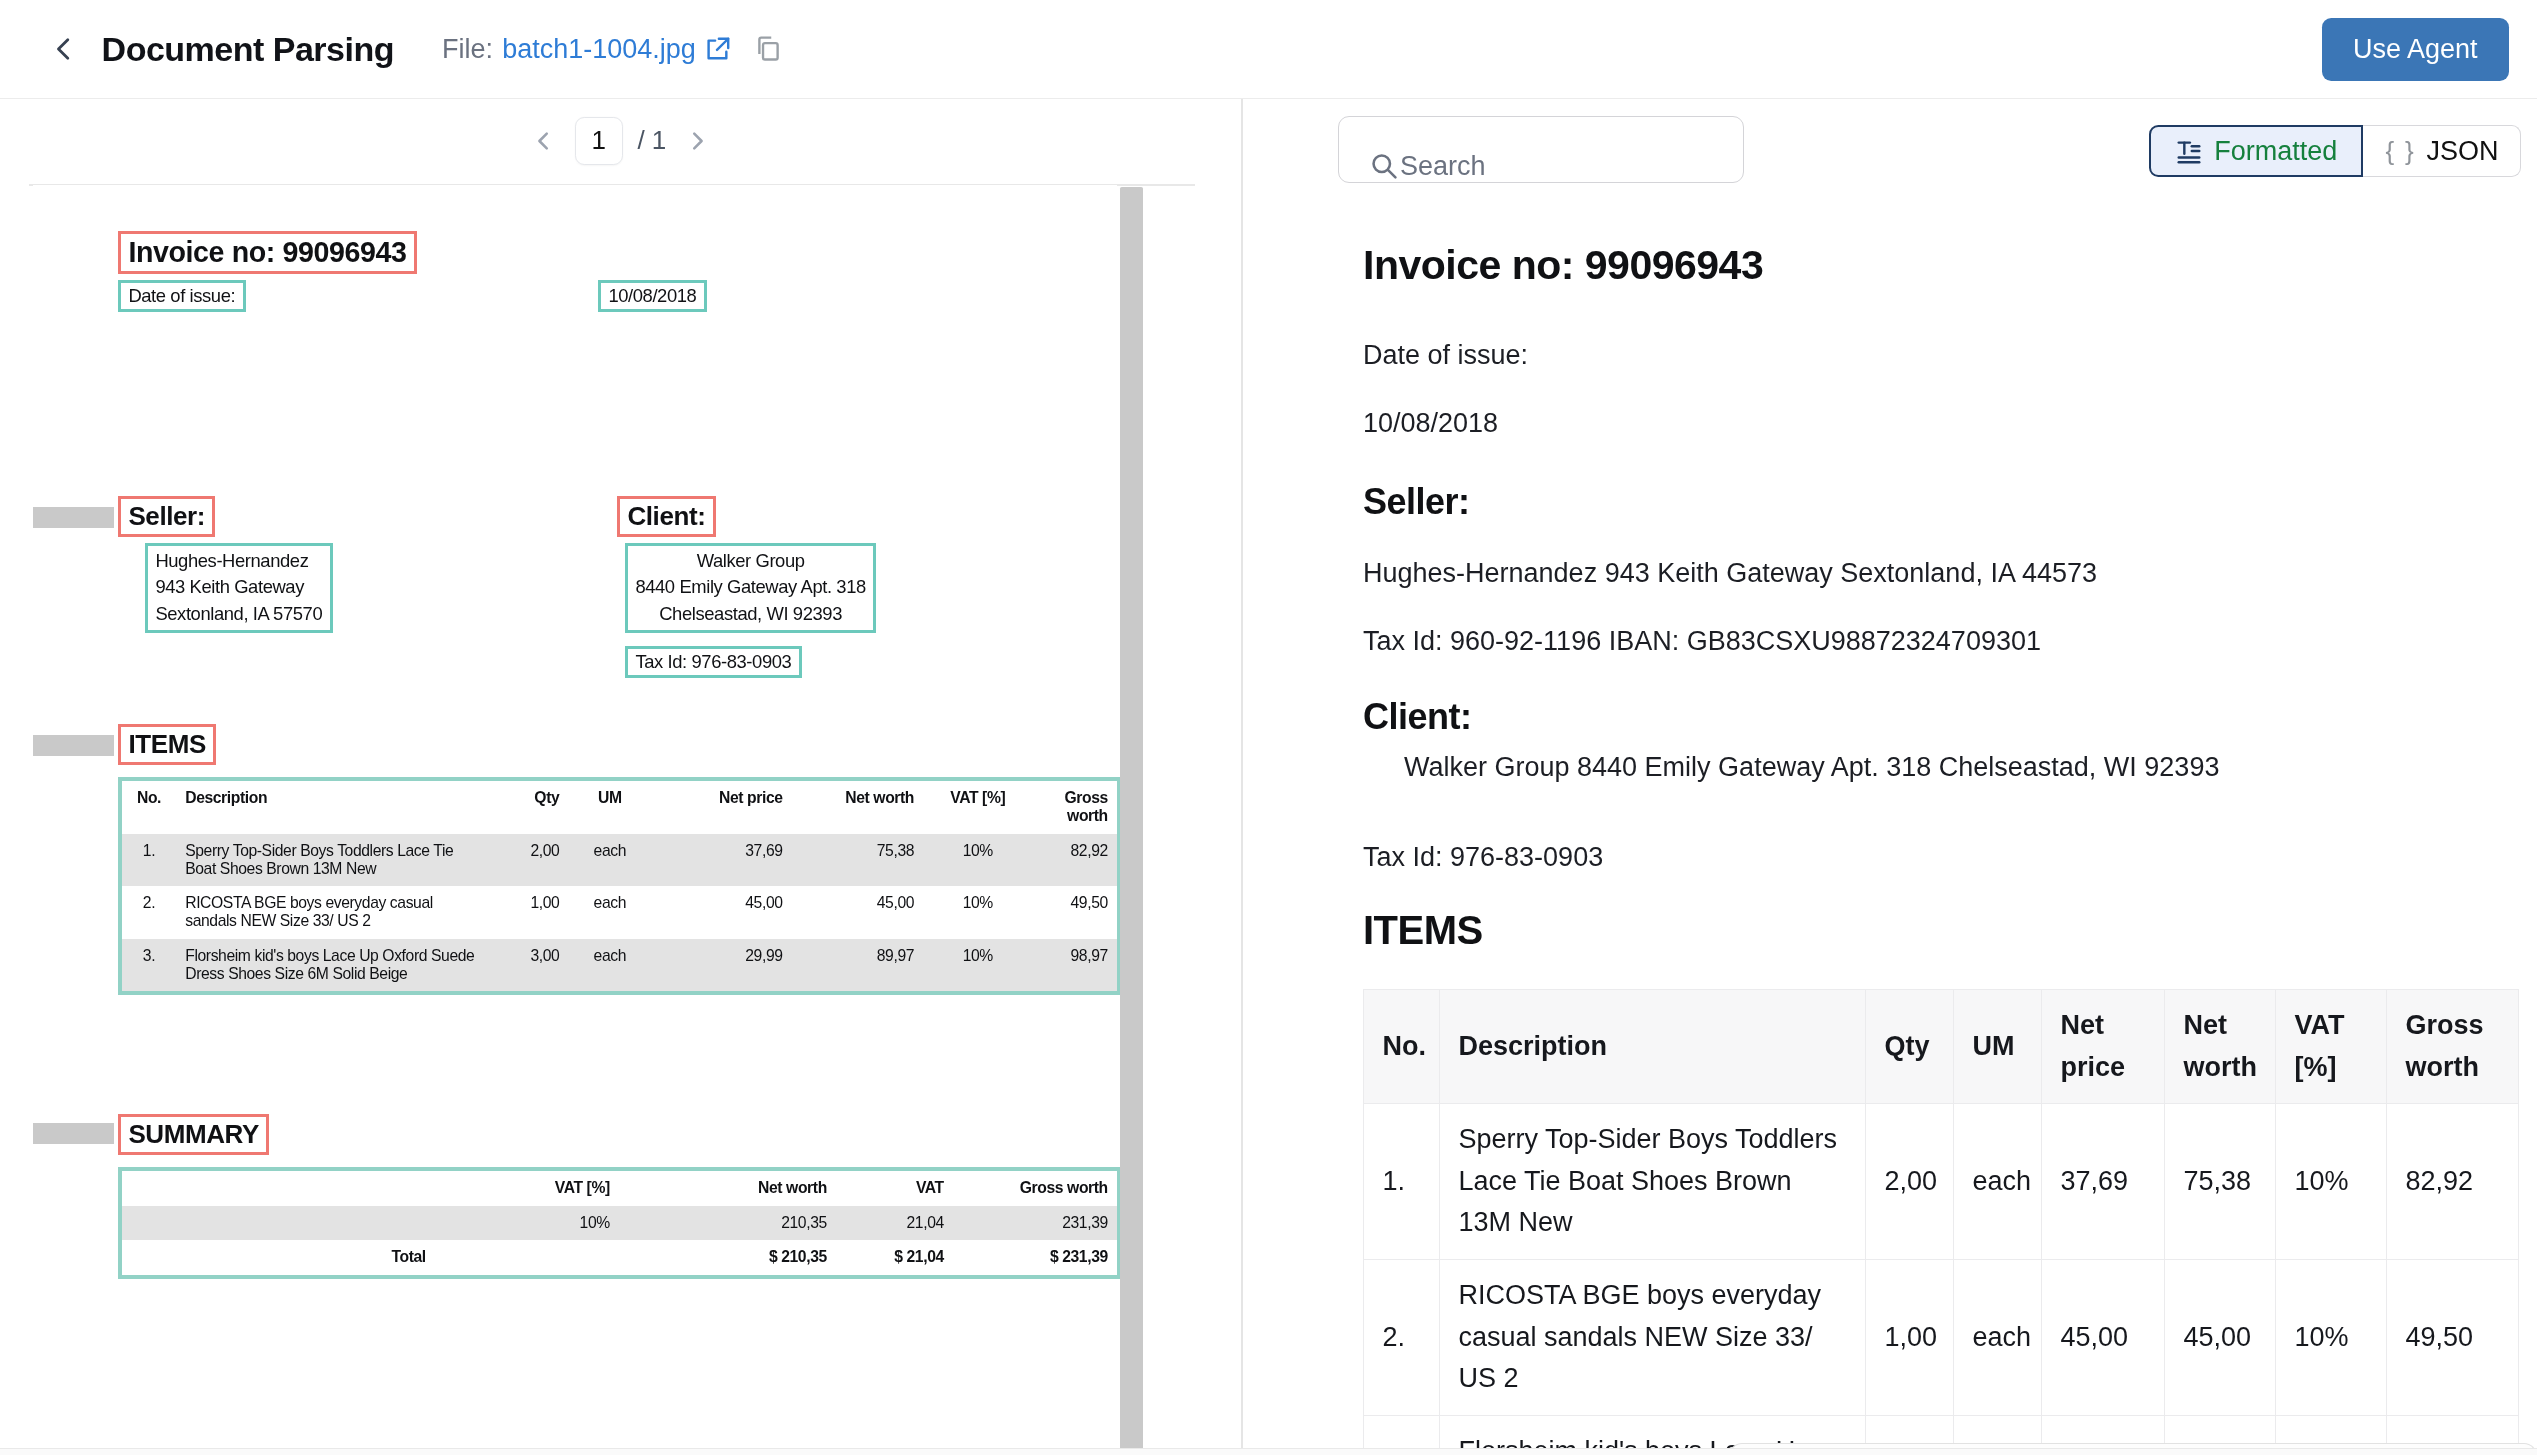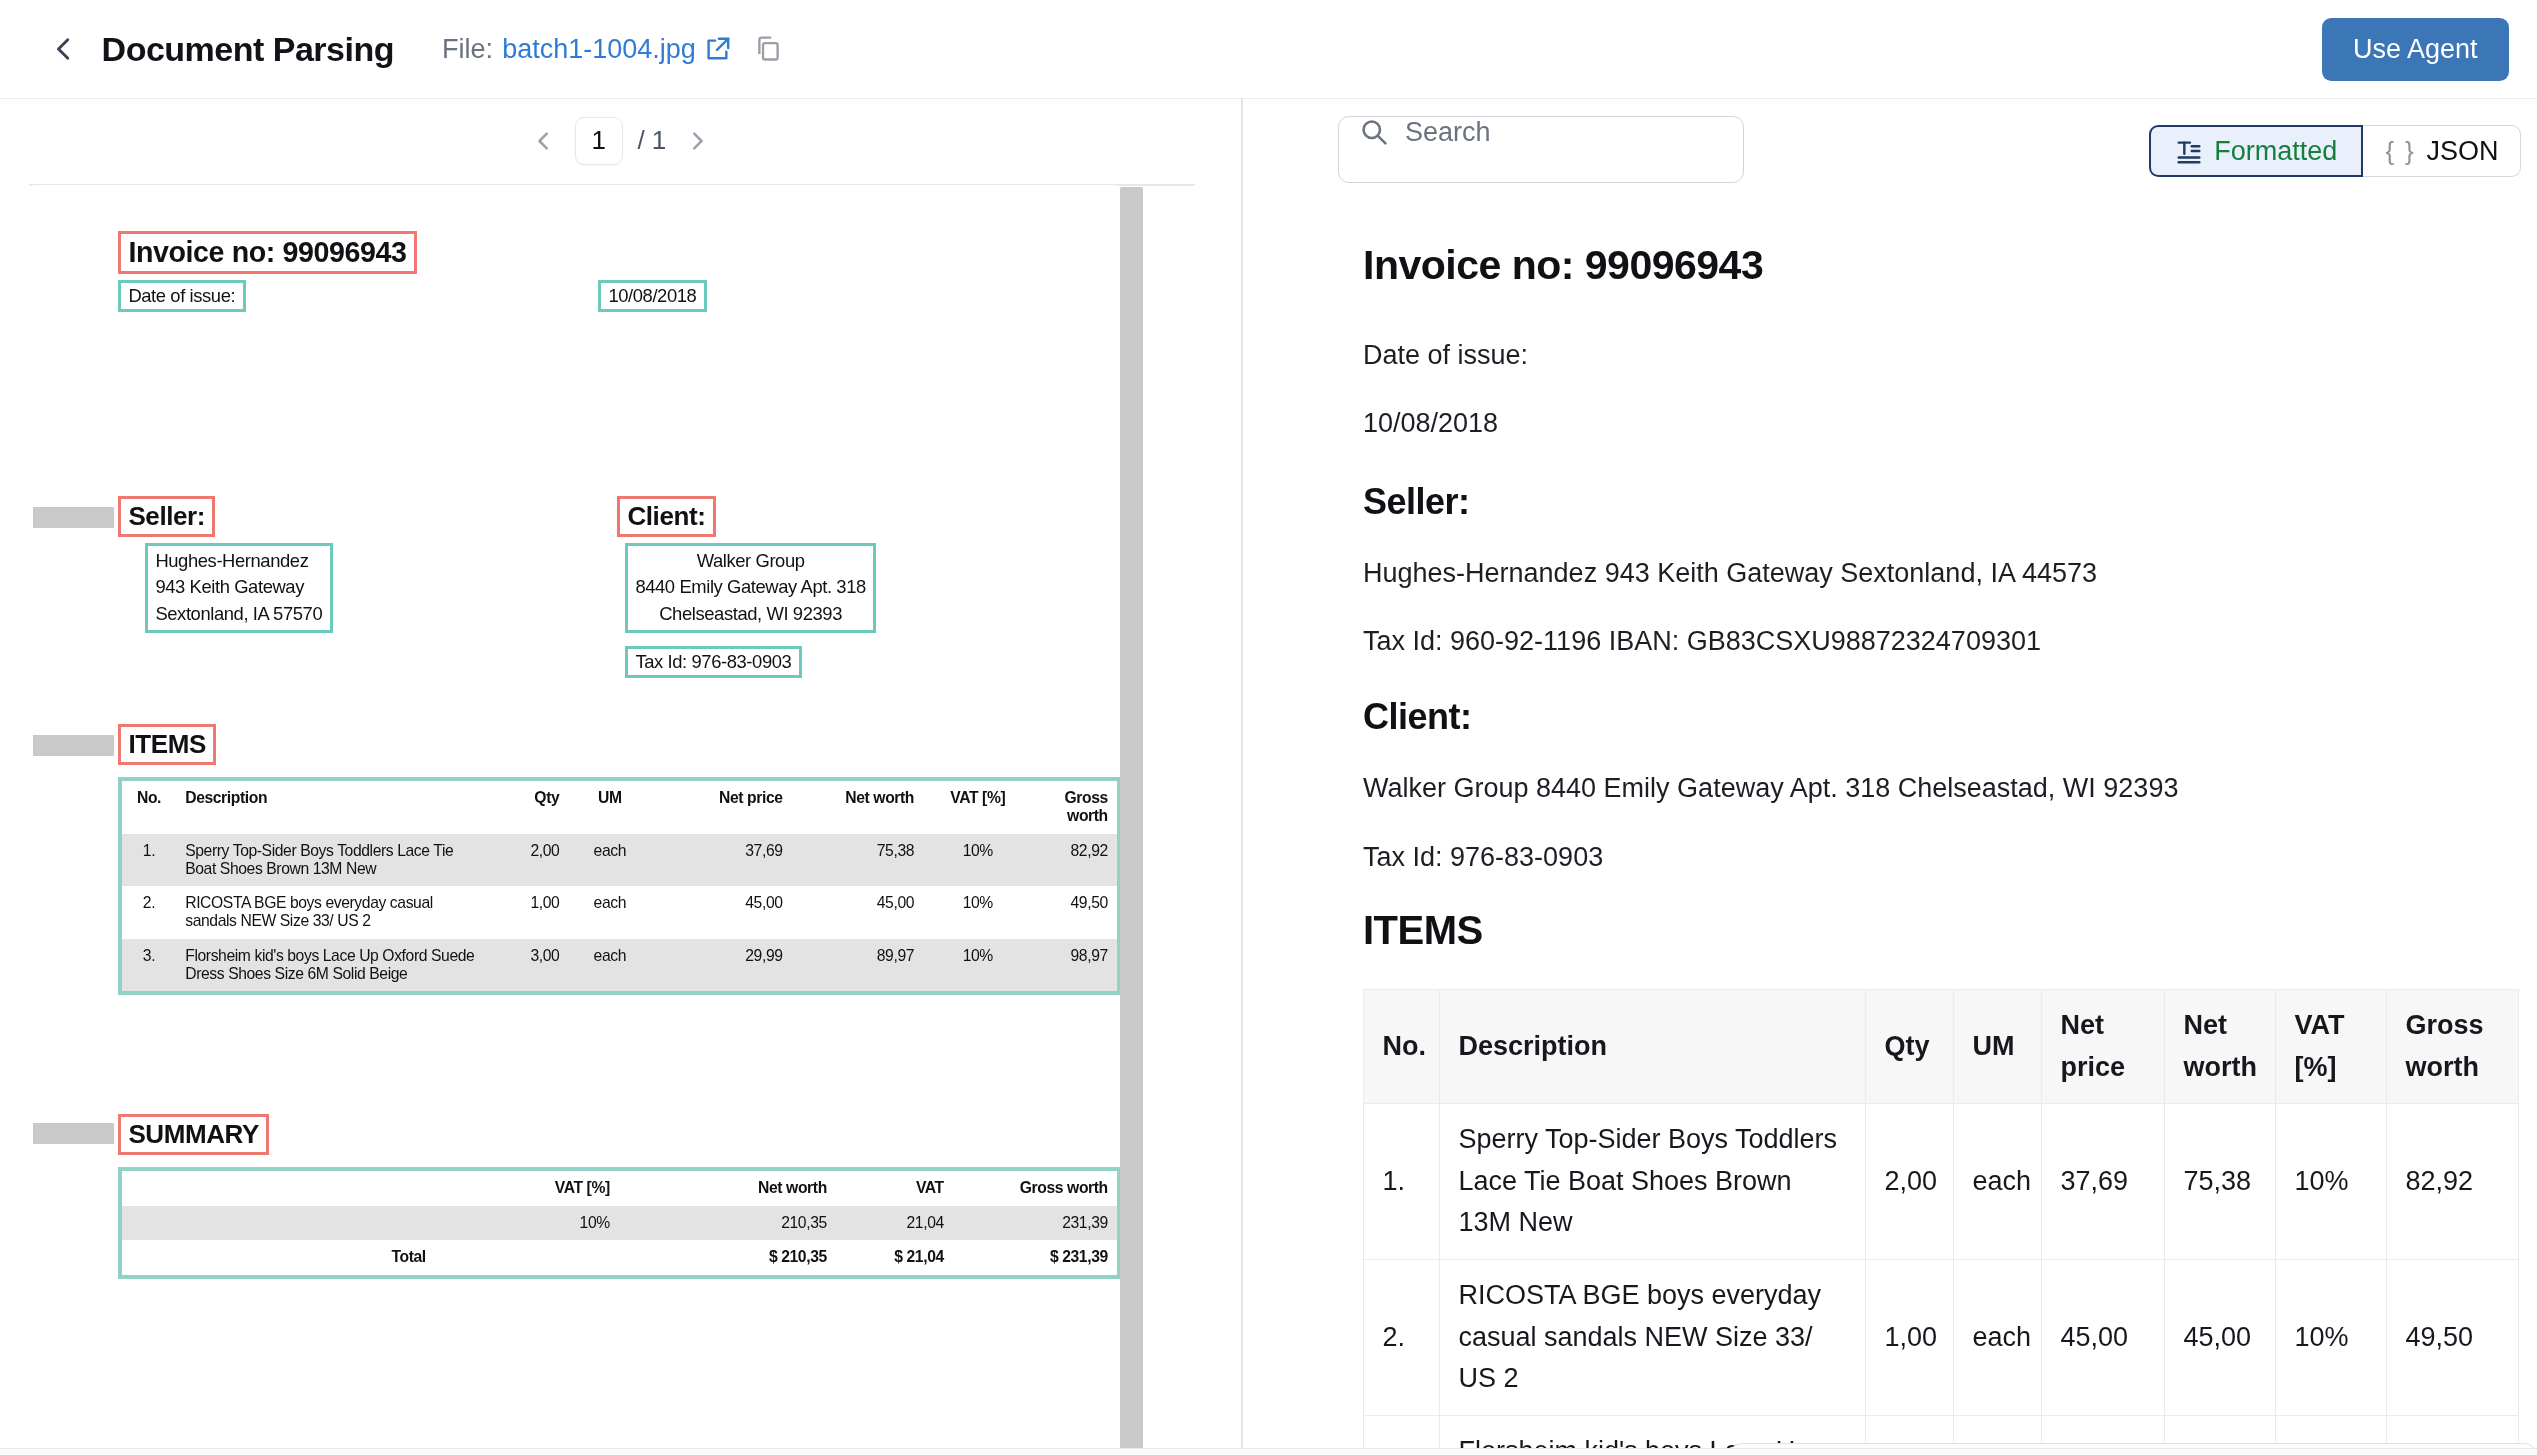--- a/index.html
+++ b/index.html
@@ -50,21 +50,21 @@
   .doc-table-wrap { position:absolute; border:4.6px solid #92d2c6; }
   .doc-table th, .doc-table td { font-size:15.7px; padding:8.3px 9.2px; vertical-align:top; }
   .doc-table th { font-weight:700; }
   .doc-items tbody tr:nth-child(odd) { background:#e3e3e3; }
   .doc-sum .row-vals { background:#e3e3e3; }
   .ta-r { text-align:right; } .ta-c { text-align:center; } .ta-l { text-align:left; }
 
   
   .right-panel { position:absolute; left:1243px; top:99px; width:1295px; height:1357px; background:#fff; overflow:hidden; }
   .search-box { position:absolute; left:95px; top:16.6px; width:406px; height:67px;
-                border:1.8px solid #d4d4d8; border-radius:11px; display:flex; align-items:flex-start; padding:0 20px; gap:15px; background:#fff; }
+                border:1.8px solid #d4d4d8; border-radius:11px; display:flex; align-items:flex-end; padding:0 30px; gap:0; background:#fff; }
   .search-box input { border:none; outline:none; font-size:27px; color:#111; width:100%;
                       font-family:inherit; background:transparent; }
   .search-box input::placeholder { color:#6b7280; }
   .view-toggle { position:absolute; right:16.6px; top:26px; height:52px; display:flex; }
   .toggle-formatted { height:52px; padding:0 24px; display:flex; align-items:center; gap:11px;
                       background:#e9effb; border:2.8px solid #1f3b63; border-radius:9.2px 0 0 9.2px;
                       color:#15803d; font-size:27px; cursor:pointer; font-family:inherit; }
   .toggle-json { height:52px; padding:0 22px; display:flex; align-items:center; gap:11px;
                  background:#fff; border:1.8px solid #d8d8dc; border-left:none; border-radius:0 9.2px 9.2px 0;
                  color:#111; font-size:27px; cursor:pointer; font-family:inherit; }
@@ -307,21 +307,21 @@
 
     <div class="rp-h1" style="top:143px;">Invoice no: 99096943</div>
     <div class="rp-p" style="top:241px;">Date of issue:</div>
     <div class="rp-p" style="top:309px;">10/08/2018</div>
 
     <div class="rp-h2" style="top:382px;">Seller:</div>
     <div class="rp-p" style="top:459px;">Hughes-Hernandez 943 Keith Gateway Sextonland, IA 44573</div>
     <div class="rp-p" style="top:527px;">Tax Id: 960-92-1196 IBAN: GB83CSXU98872324709301</div>
 
     <div class="rp-h2" style="top:597px;">Client:</div>
-    <div class="rp-p" style="top:674px;">Walker Group 8440 Emily Gateway Apt. 318 Chelseastad, WI 92393</div>
+    <div class="rp-p" style="top:653px;margin-left:41px;">Walker Group 8440 Emily Gateway Apt. 318 Chelseastad, WI 92393</div>
     <div class="rp-p" style="top:743px;">Tax Id: 976-83-0903</div>
 
     <div class="rp-h2" style="top:809px; font-size:40px;">ITEMS</div>
 
     <table class="rp-table">
       <colgroup>
         <col style="width:76px">
           <col style="width:426px">
           <col style="width:88px">
           <col style="width:88px">

